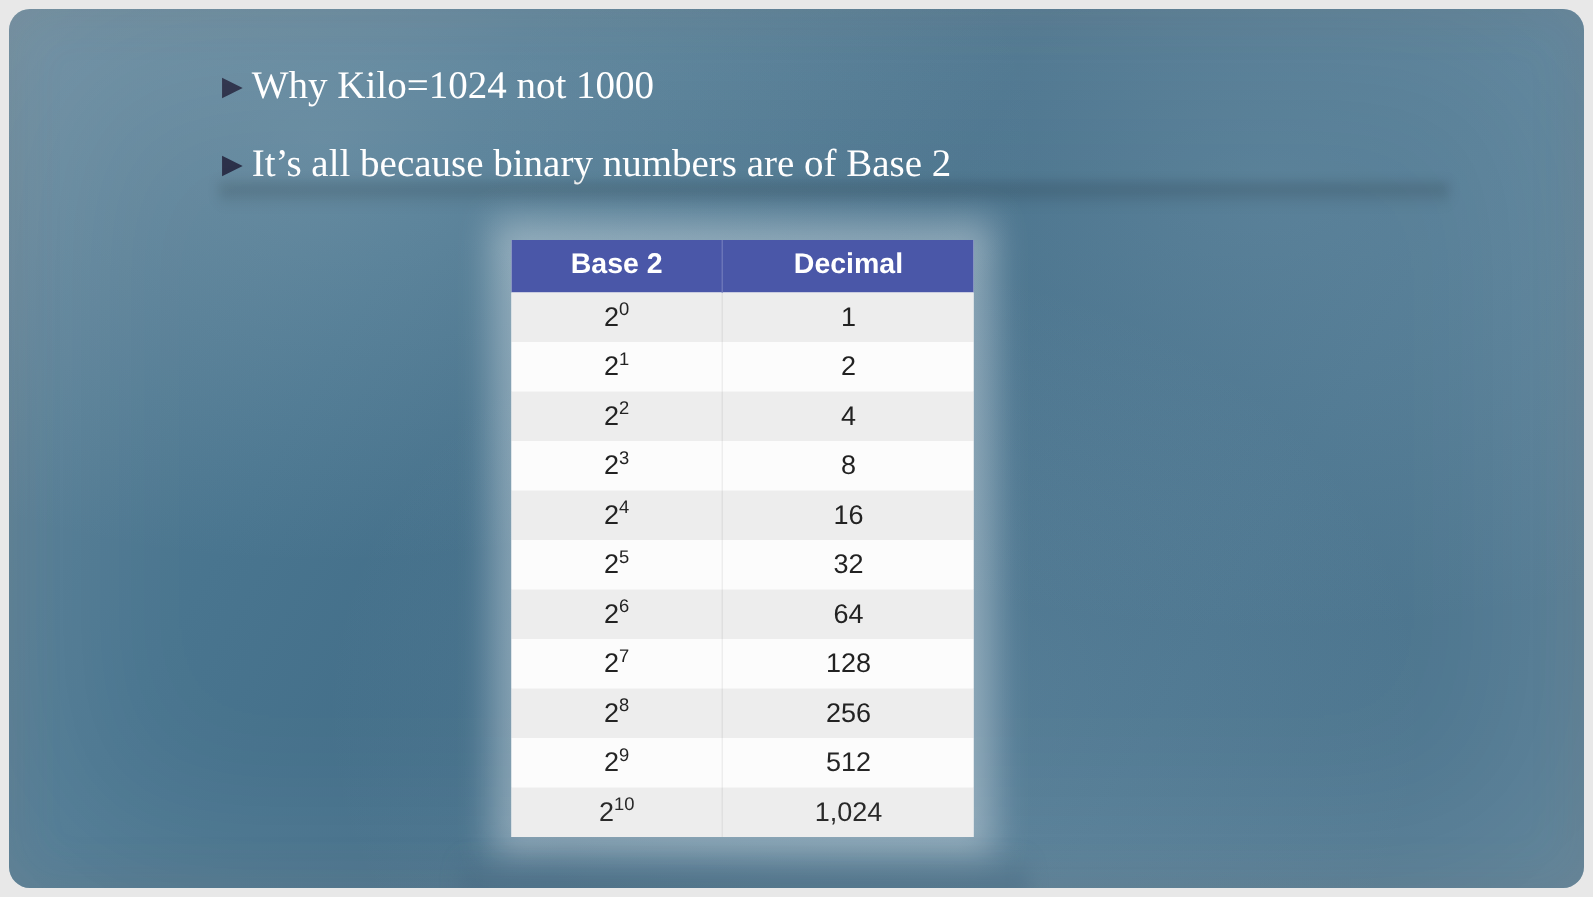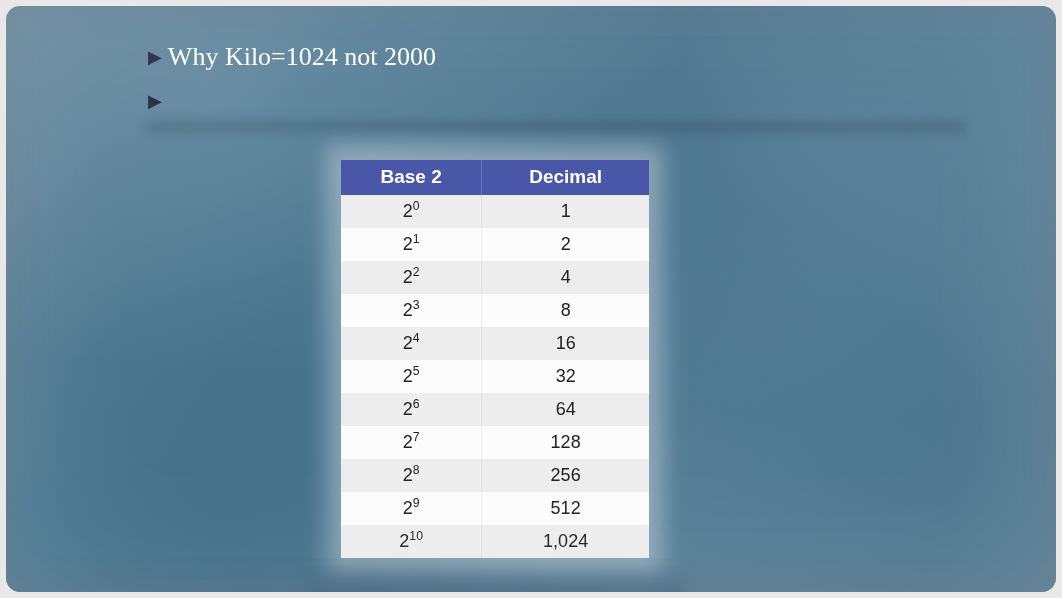--- a/index.html
+++ b/index.html
@@ -110,25 +110,26 @@
     filter: blur(6px);
   }
 </style>
 </head>
 <body>
 
 <div class="slide">
 
   <div class="bullet-row first">
     <span class="bullet-mark">▶</span>
-    <span>Why Kilo=1024 not 2000</span>
+    <span>Why Kilo=1024 not 1000</span>
   </div>
 
   <div class="bullet-row second">
     <span class="bullet-mark">▶</span>
+    <span>It’s all because binary numbers are of Base 2</span>
   </div>
 
   <div class="table-wrap">
     <table>
       <thead>
         <tr>
           <th>Base 2</th>
           <th>Decimal</th>
         </tr>
       </thead>

